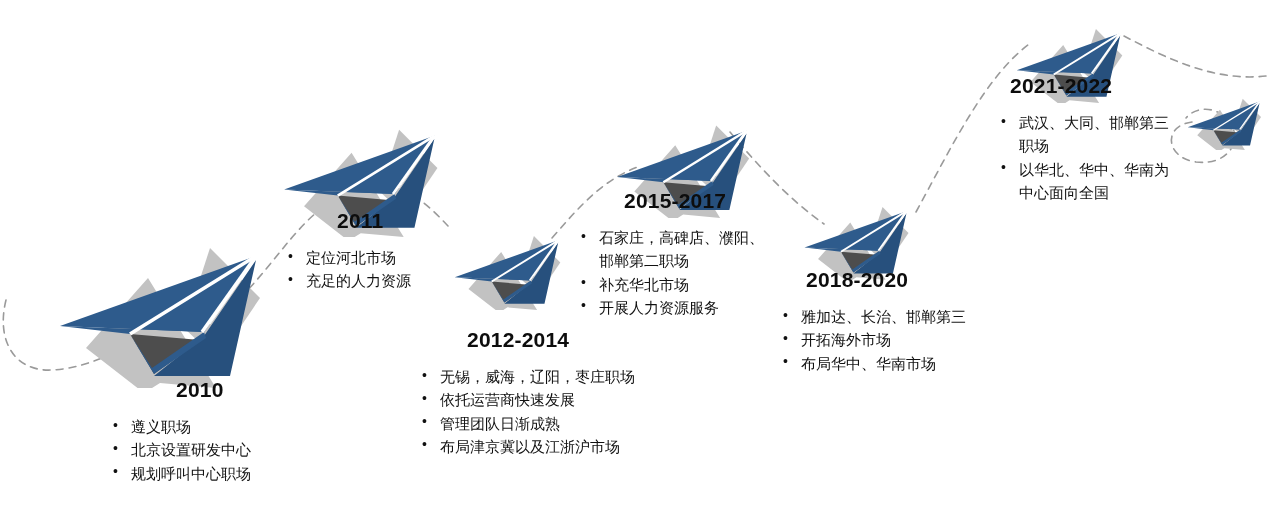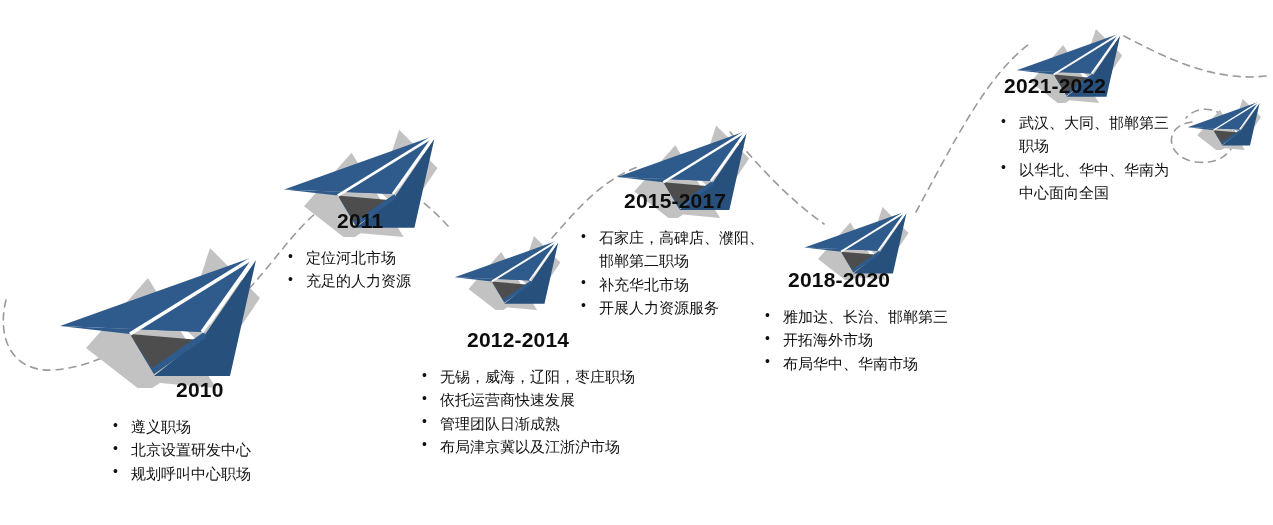--- a/index.html
+++ b/index.html
@@ -53,21 +53,21 @@
     font-size: 14px;
     color: #111111;
   }
 
   
   .m-2010 .milestone-year   { margin-left: 72px; }
   .m-2011 .milestone-year   { margin-left: 56px; }
   .m-2012 .milestone-year   { margin-left: 52px; }
   .m-2015 .milestone-year   { margin-left: 56px; }
   .m-2018 .milestone-year   { margin-left: 28px; }
-  .m-2021 .milestone-year   { margin-left: 4px; }
+  .m-2021 .milestone-year   { margin-left: 10px; }
   .milestone-bullets { margin-top: 14px; }
   .m-2010 .milestone-bullets { margin-left: 8px; }
   .m-2011 .milestone-bullets { margin-left: 6px; }
   .m-2012 .milestone-bullets { margin-left: 6px; }
   .m-2015 .milestone-bullets { margin-left: 12px; }
   .m-2018 .milestone-bullets { margin-left: 4px; }
   .m-2021 .milestone-bullets { margin-left: 0px; }
 </style>
 </head>
 <body>
@@ -238,21 +238,21 @@
 <div class="milestone m-2015" style="left:568px; top:189px; width:250px;">
   <div class="milestone-year">2015-2017</div>
   <ul class="milestone-bullets">
     <li>石家庄，高碑店、濮阳、
 邯郸第二职场</li>
     <li>补充华北市场</li>
     <li>开展人力资源服务</li>
   </ul>
 </div>
 
-<div class="milestone m-2018" style="left:760px; top:268px; width:250px;">
+<div class="milestone m-2018" style="left:778px; top:268px; width:250px;">
   <div class="milestone-year">2018-2020</div>
   <ul class="milestone-bullets">
     <li>雅加达、长治、邯郸第三</li>
     <li>开拓海外市场</li>
     <li>布局华中、华南市场</li>
   </ul>
 </div>
 
 <div class="milestone m-2021" style="left:1000px; top:74px; width:200px;">
   <div class="milestone-year">2021-2022</div>

